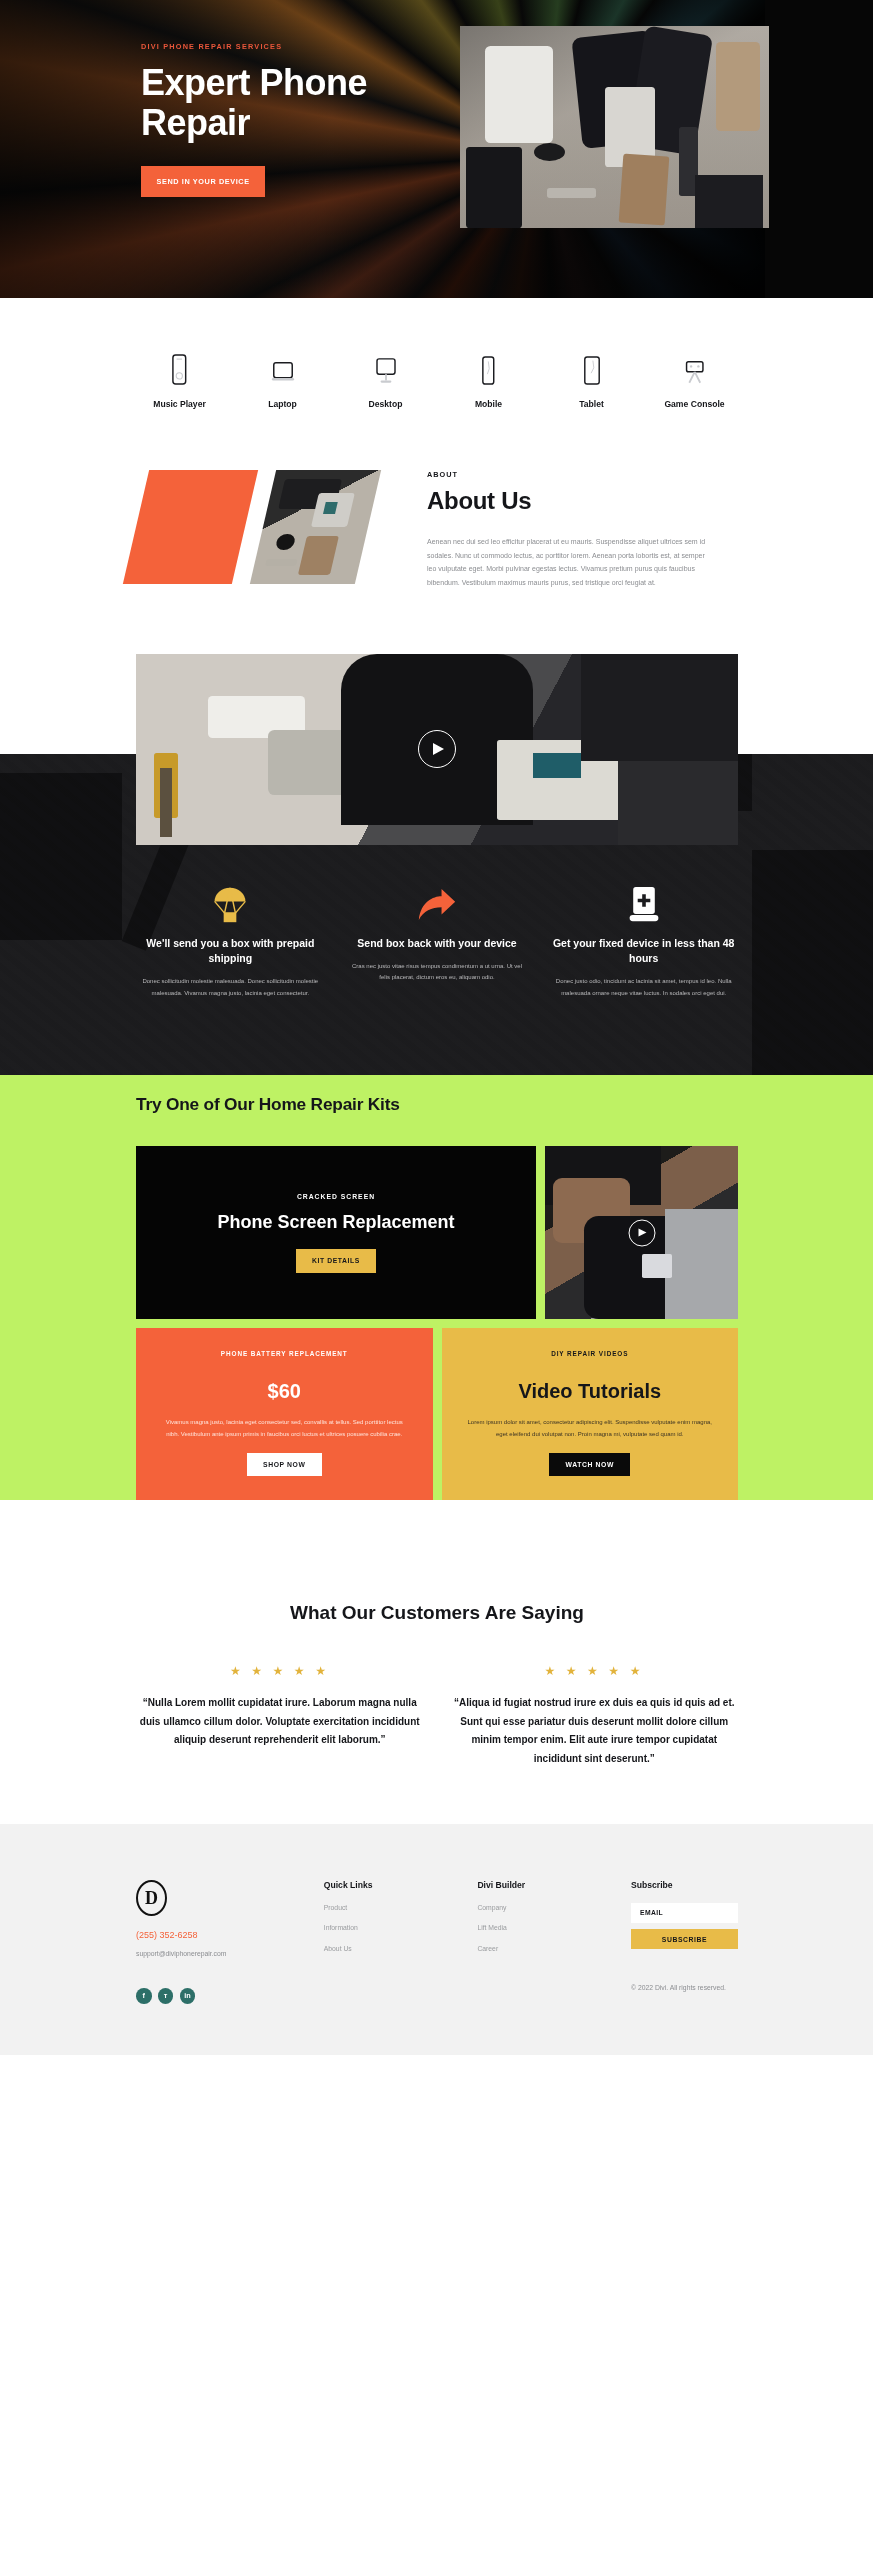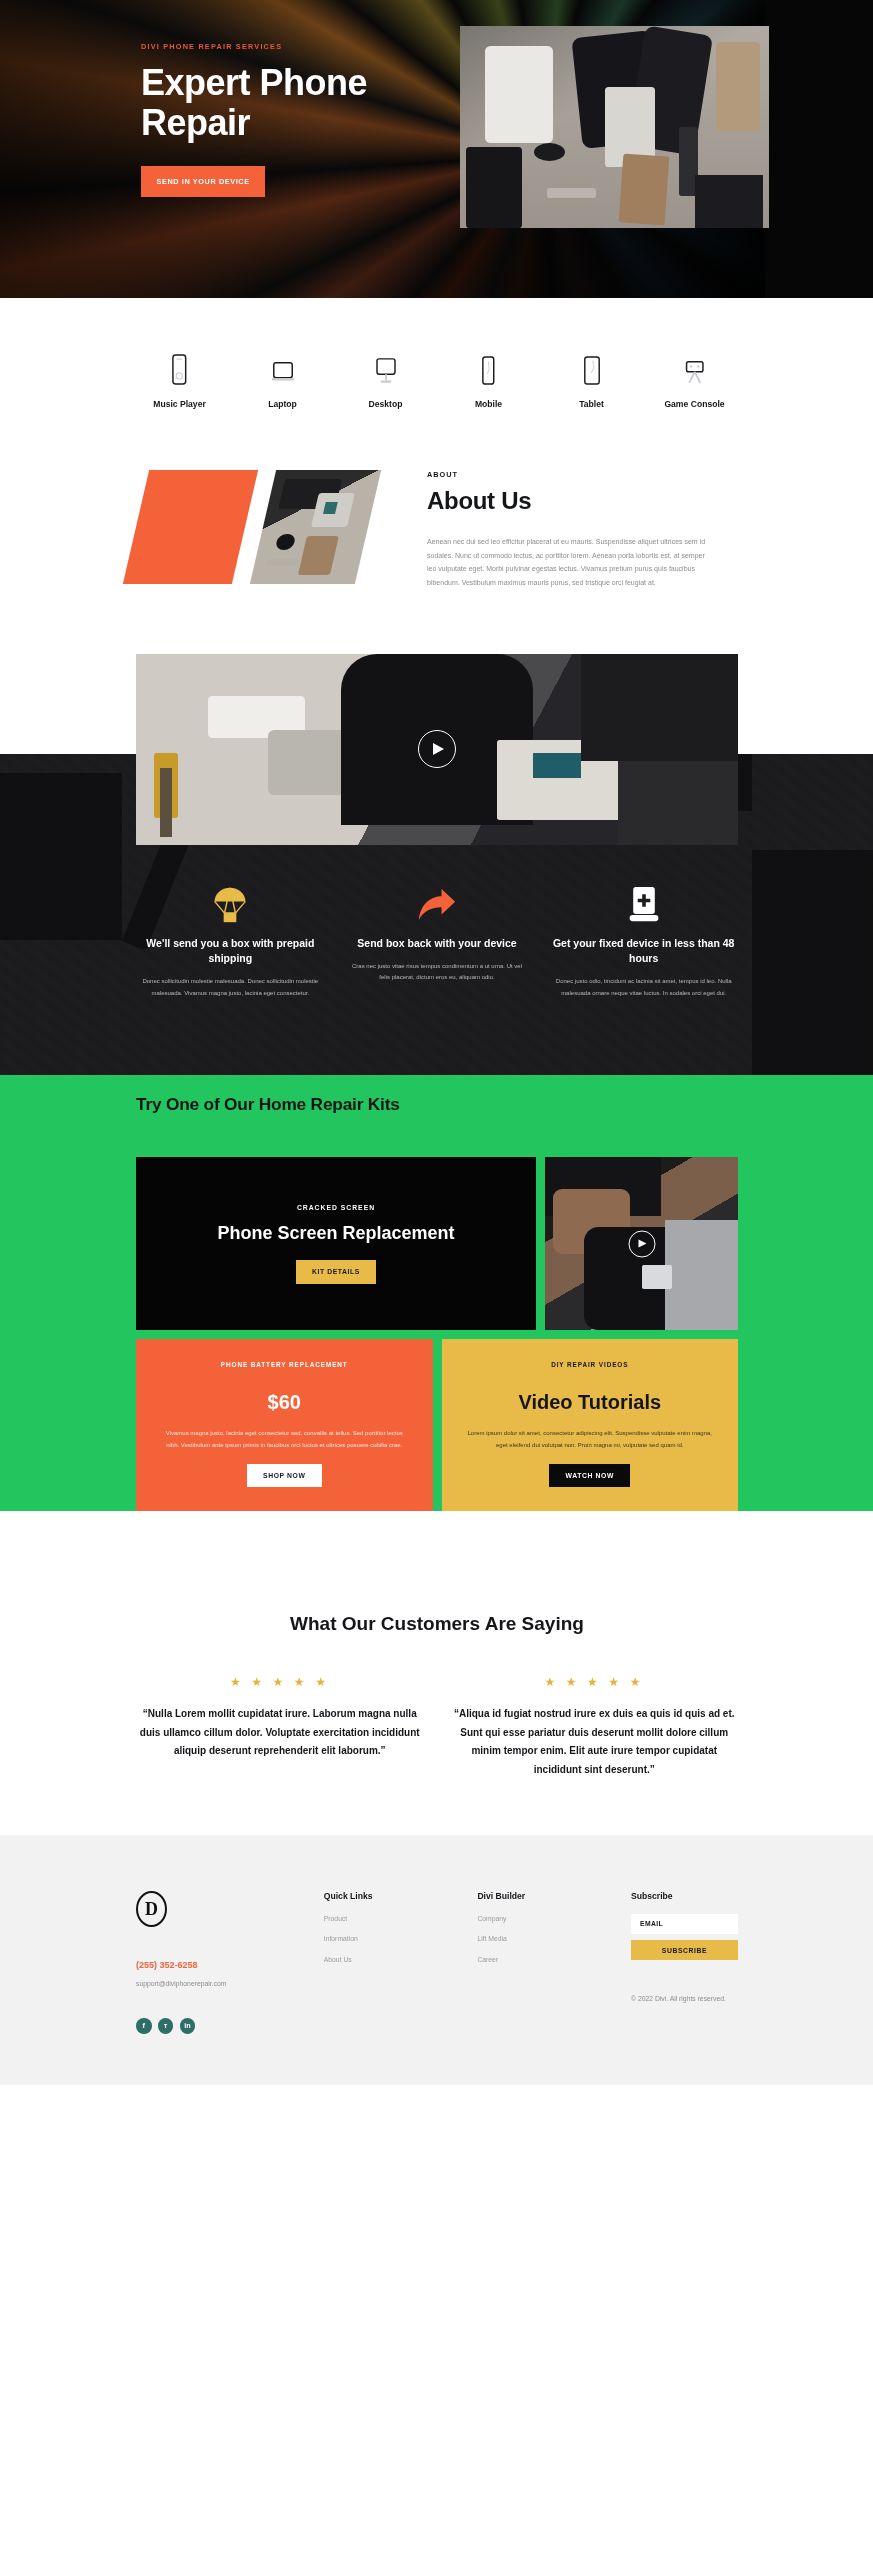--- a/index.html
+++ b/index.html
@@ -128,23 +128,23 @@
   .features {
     position:relative; z-index:4; display:flex; gap:18px;
     padding:38px 136px 55px;
   }
   .feat { flex:1; text-align:center; }
   .feat-ico { height:44px; display:flex; align-items:center; justify-content:center; }
   .feat-h { color:#fff; font-size:10.5px; font-weight:700; line-height:1.45; margin-top:9px; }
   .feat-p { color:#b8b8ba; font-size:6px; line-height:1.95; margin-top:10px; padding:0 5.5px; }
 
   
-  .kits { padding:40px 136px 0; background:#22c55e; }
+  .kits { padding:40px 136px 0; background:#bef264; }
   .kits-h2 { font-size:17.3px; font-weight:700; color:#15161a; letter-spacing:-0.2px; }
-  .kits-row1 { display:flex; gap:9px; margin-top:42px; }
+  .kits-row1 { display:flex; gap:9px; margin-top:31px; }
   .kit-black {
     width:400px; height:173px; background:#050505; display:flex; flex-direction:column;
     align-items:center; justify-content:center; text-align:center;
   }
   .kit-eyebrow { color:#fff; font-size:6.8px; font-weight:700; letter-spacing:1px; text-transform:uppercase; }
   .kit-h3 { color:#fff; font-size:18px; font-weight:700; line-height:1.3; margin-top:11px; }
   .btn-yellow {
     margin-top:14.6px; background:#e8bb48; color:#15161a; font-size:6.8px; font-weight:700;
     letter-spacing:0.6px; padding:8.2px 15.5px; border:0; text-transform:uppercase; cursor:pointer;
   }
@@ -194,21 +194,21 @@
   }
 
   
   .footer { background:#f2f2f2; padding:56px 136px 51px; display:flex; }
   .f-brand{ width:173px; }
   .logo-d{
     width:31px; height:36px; border:2.7px solid #111; border-radius:50%;
     display:flex; align-items:center; justify-content:center;
     font-size:18px; font-weight:700; color:#111; font-family:"Liberation Serif", serif;
   }
-  .f-phone{ margin-top:33px; color:#f4623a; font-size:9px; font-weight:700; }
+  .f-phone{ margin-top:14px; color:#f4623a; font-size:9px; font-weight:400; }
   .f-mail{ margin-top:10px; color:#8b8d91; font-size:6.8px; }
   .socials{ display:flex; gap:6.4px; margin-top:31px; }
   .soc{
     width:15.5px; height:15.5px; border-radius:50%; background:#2d6f68; color:#fff;
     display:flex; align-items:center; justify-content:center; font-size:7.3px; font-weight:700;
     cursor:pointer;
   }
   .f-col{ width:136px;margin-left:28px; }
   .f-col.sub{ width:auto; flex:1; }
   .f-h4{ font-size:8.6px; font-weight:700; color:#15161a; }

